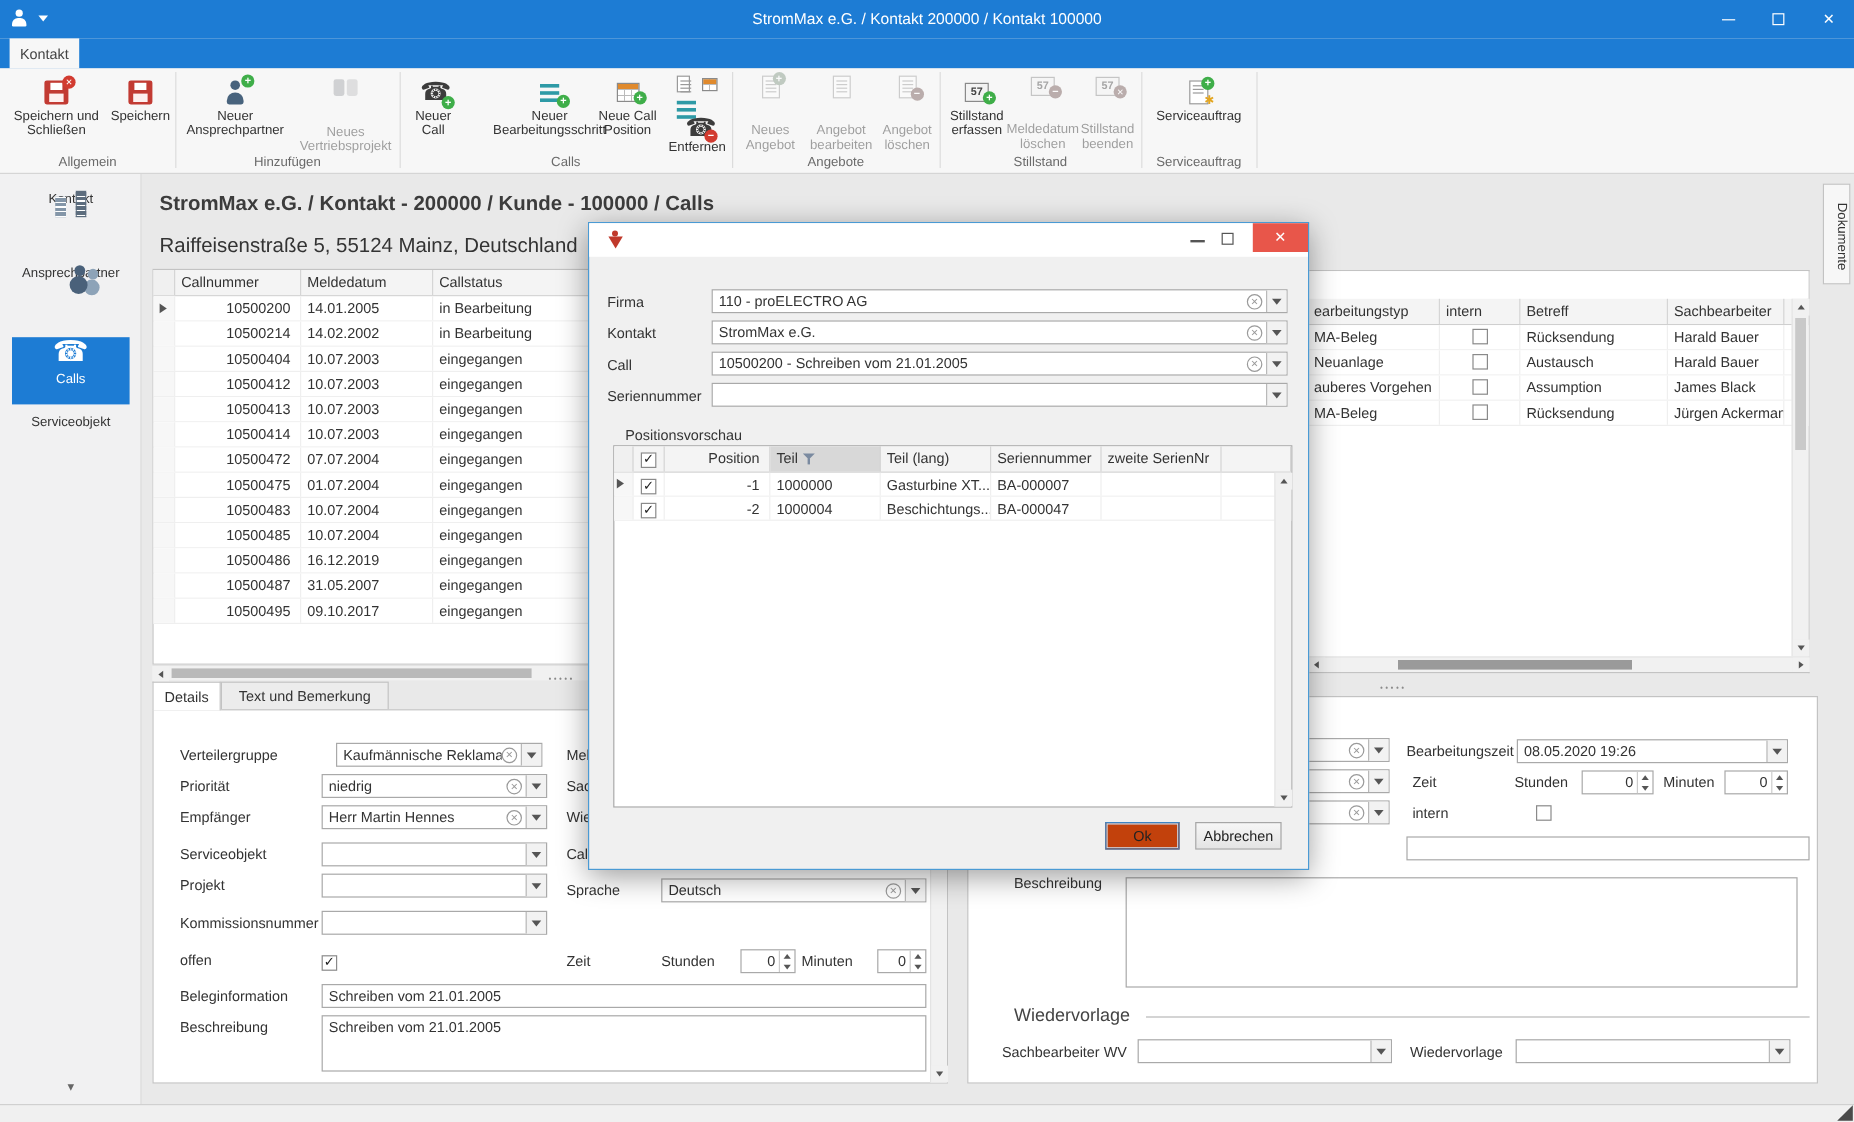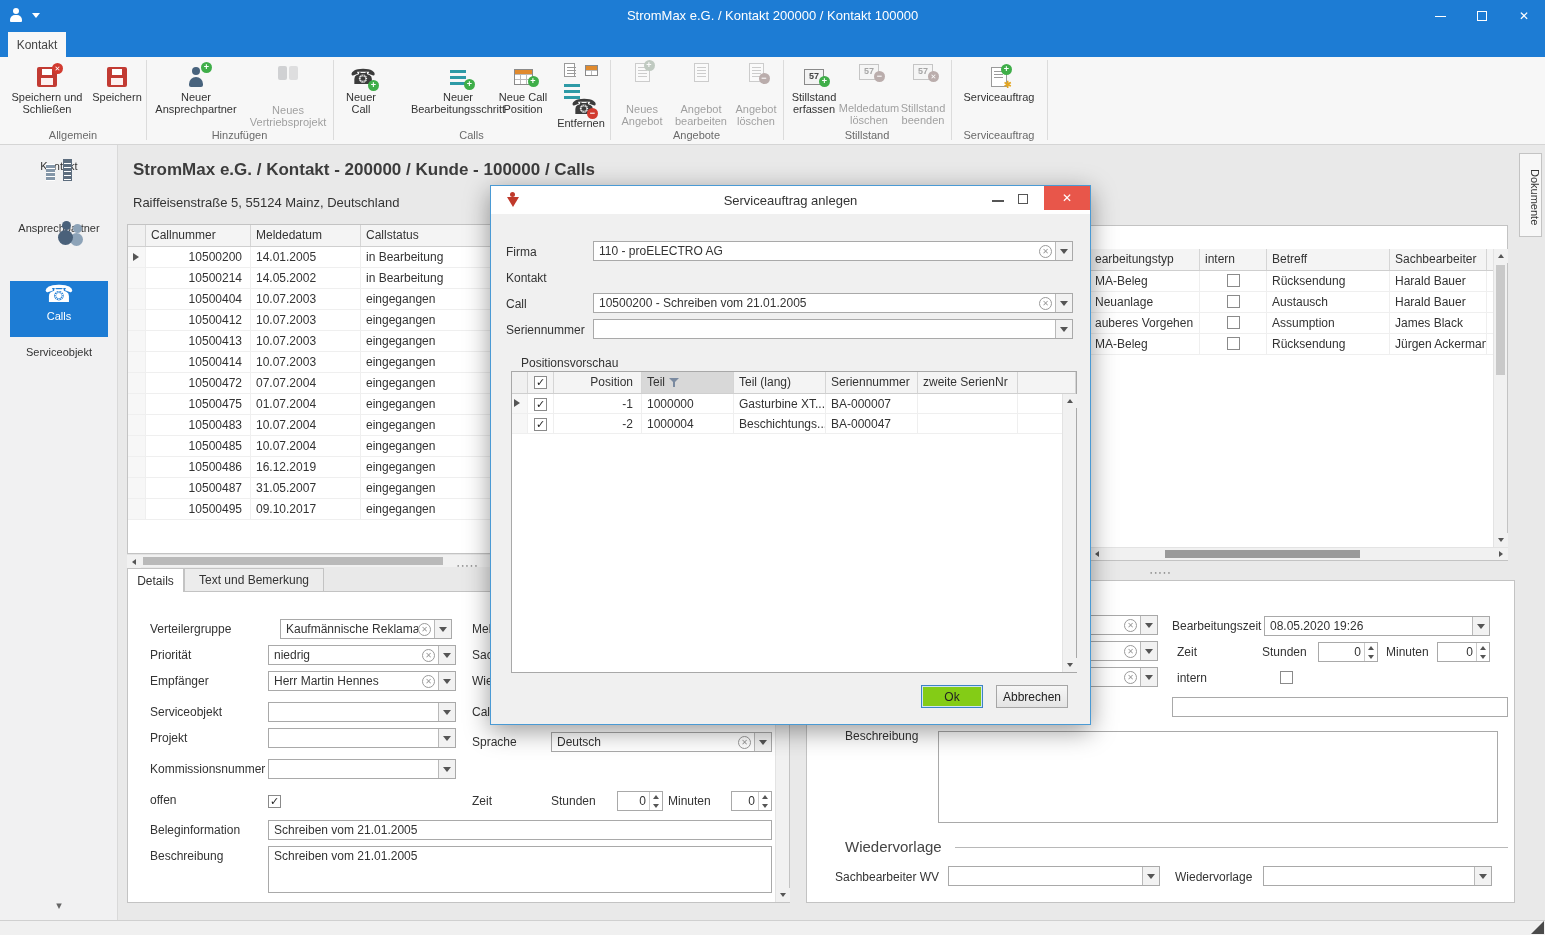--- a/index.html
+++ b/index.html
@@ -130,21 +130,21 @@
   .dlg-icon::before { content:""; position:absolute; left:6px; top:0; width:5px; height:5px; border-radius:50%; background:#c0392b; }
   .dlg-icon::after { content:""; position:absolute; left:3px; top:5px; border-left:6px solid transparent; border-right:6px solid transparent; border-top:10px solid #c0392b; }
   .dlg-min { position:absolute; width:12px; border-top:2px solid #555; }
   .dlg-max { position:absolute; width:10px; height:10px; border:1px solid #555; }
   .dlg-close { position:absolute; right:0; top:0; width:46px; height:24px; background:var(--close-red,#e8564a); color:#fff; display:flex; align-items:center; justify-content:center; }
   .dlg-close::before { content:"\2715"; font-size:12px; }
   .funnel { display:inline-block; position:relative; width:10px; height:10px; margin-left:4px; vertical-align:middle; }
   .funnel::before { content:""; position:absolute; left:0; top:0; border-left:5px solid transparent; border-right:5px solid transparent; border-top:5px solid #7a8aa0; }
   .funnel::after { content:""; position:absolute; left:4px; top:4px; width:2px; height:5px; background:#7a8aa0; }
   .btn { position:absolute; height:23px; border:1px solid #a6a6a6; background:linear-gradient(#f6f6f6,#e4e4e4); display:flex; align-items:center; justify-content:center; font-size:12px; color:#222; }
-  .btn.default { border-color:#3d84c4; background:#84cc16; box-shadow:inset 0 0 0 1px #cfe3f5; }
+  .btn.default { border-color:#3d84c4; background:#c2410c; box-shadow:inset 0 0 0 1px #cfe3f5; }
 
   .vtab { position:absolute; left:1519px; top:153px; width:23px; height:84px; background:#f7f7f7; border:1px solid #c3c3c3; writing-mode:vertical-rl; text-align:center; font-size:11px; color:#333; padding-top:4px; }
   .statusbar { position:absolute; left:0; top:920px; width:1545px; height:15px; background:#f0f0f0; border-top:1px solid #d0d0d0; }
   .grip-corner { position:absolute; right:1px; bottom:1px; width:0; height:0; border-left:13px solid transparent; border-bottom:13px solid #4a4a4a; }
   .htitle { position:absolute; font-weight:bold; font-size:17px; color:#3c3c3c; white-space:nowrap; }
   .hr-line { position:absolute; height:1px; background:#b8b8b8; }
 </style>
 </head>
 <body>
 
@@ -337,42 +337,42 @@
     </div>
     <div class="snav" style="top:198px">
       <span class="sic sic-barcode"></span>
       <span class="slabel">Serviceobjekt</span>
     </div>
     <div class="schev"></div>
   </div>
 
   
   <div class="htitle" style="left:133px;top:160px">StromMax e.G. / Kontakt - 200000 / Kunde - 100000 / Calls</div>
-  <div class="lbl" style="left:133px;top:195px;font-size:13px">Raiffeisenstraße 5, 55124 Mainz, Deutschland</div>
+  <div class="lbl" style="left:133px;top:195px;font-size:17px">Raiffeisenstraße 5, 55124 Mainz, Deutschland</div>
 
   
   <div class="panel" style="left:127px;top:224px;width:663px;height:330px">
     <div class="gh">
       <div class="hc" style="width:18px;background:#f0f0f0"></div>
       <div class="hc" style="width:105px">Callnummer</div>
       <div class="hc" style="width:110px">Meldedatum</div>
       <div class="hc" style="width:130px">Callstatus</div>
       <div class="hc" style="flex:1">Bes</div>
     </div>
     <div class="gr">
       <div class="c rowmark" style="width:18px;background:#f7f7f7"></div>
       <div class="c num" style="width:105px">10500200</div>
       <div class="c" style="width:110px">14.01.2005</div>
       <div class="c" style="width:130px">in Bearbeitung</div>
       <div class="c" style="flex:1">Sch</div>
     </div>
     <div class="gr">
       <div class="c" style="width:18px;background:#f7f7f7"></div>
       <div class="c num" style="width:105px">10500214</div>
-      <div class="c" style="width:110px">14.05.2002</div>
+      <div class="c" style="width:110px">14.02.2002</div>
       <div class="c" style="width:130px">in Bearbeitung</div>
       <div class="c" style="flex:1">fals</div>
     </div>
     <div class="gr">
       <div class="c" style="width:18px;background:#f7f7f7"></div>
       <div class="c num" style="width:105px">10500404</div>
       <div class="c" style="width:110px">10.07.2003</div>
       <div class="c" style="width:130px">eingegangen</div>
       <div class="c" style="flex:1">Kup</div>
     </div>
@@ -692,33 +692,37 @@
 
   
   <div class="statusbar">
     <div class="grip-corner"></div>
   </div>
 
   
   <div class="dialog">
     <div class="dlg-titlebar">
       <span class="dlg-icon"></span>
-      <div class="dlg-title">Serviceauftrag anlegen</div>
       <span class="dlg-min" style="right:86px;top:14px"></span>
       <span class="dlg-max" style="right:62px;top:8px"></span>
       <span class="dlg-close"></span>
     </div>
 
     <div class="lbl" style="left:15px;top:59px">Firma</div>
     <div class="combo" style="left:102px;top:55px;width:480px">
       <span class="val">110 - proELECTRO AG</span>
       <span class="clear"></span>
         <span class="ddbtn"></span>
     </div>
     <div class="lbl" style="left:15px;top:85px">Kontakt</div>
+    <div class="combo" style="left:102px;top:81px;width:480px">
+      <span class="val">StromMax e.G.</span>
+      <span class="clear"></span>
+        <span class="ddbtn"></span>
+    </div>
     <div class="lbl" style="left:15px;top:111px">Call</div>
     <div class="combo" style="left:102px;top:107px;width:480px">
       <span class="val">10500200 - Schreiben vom 21.01.2005</span>
       <span class="clear"></span>
         <span class="ddbtn"></span>
     </div>
     <div class="lbl" style="left:15px;top:137px">Seriennummer</div>
     <div class="combo" style="left:102px;top:133px;width:480px">
       <span class="val"></span>
       <span class="ddbtn"></span>

